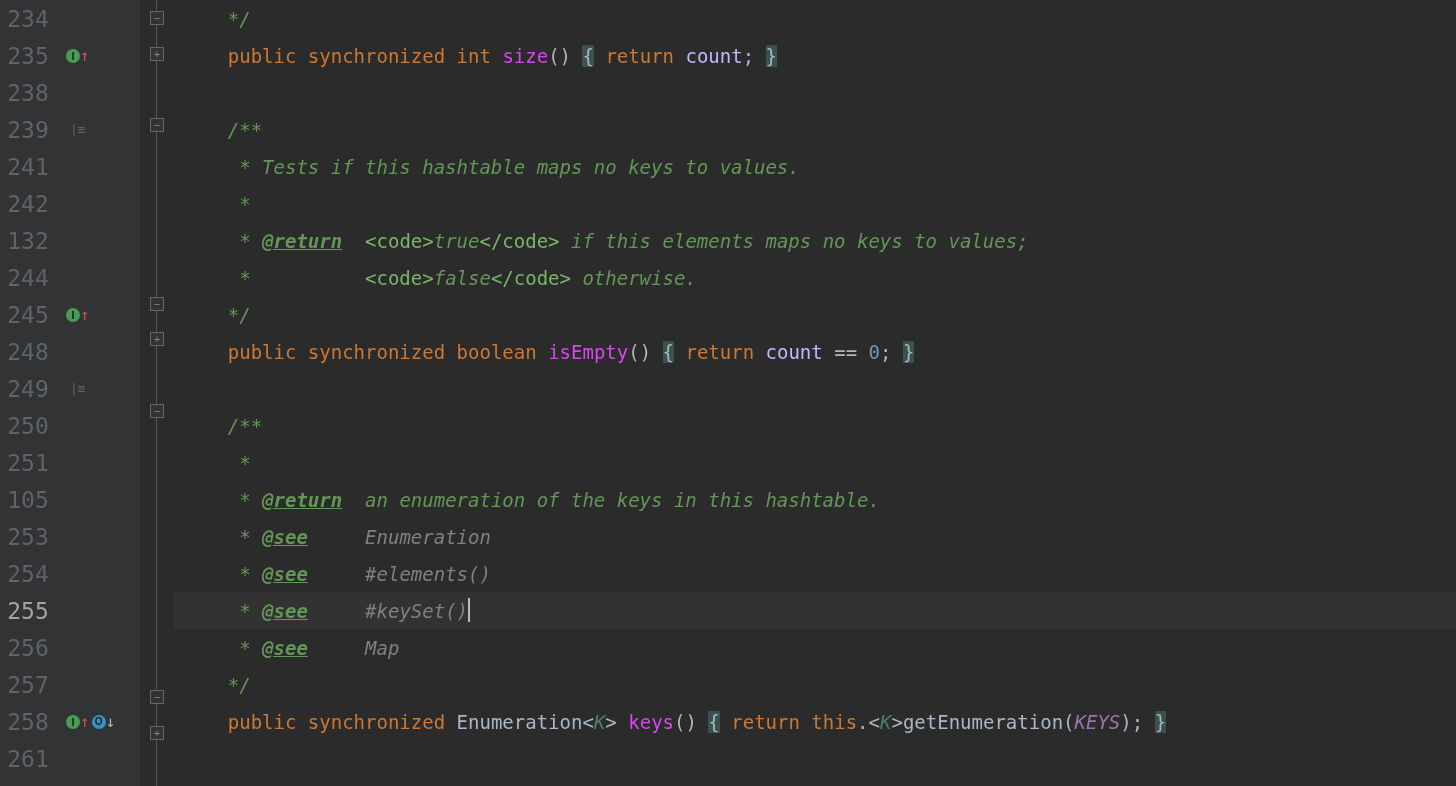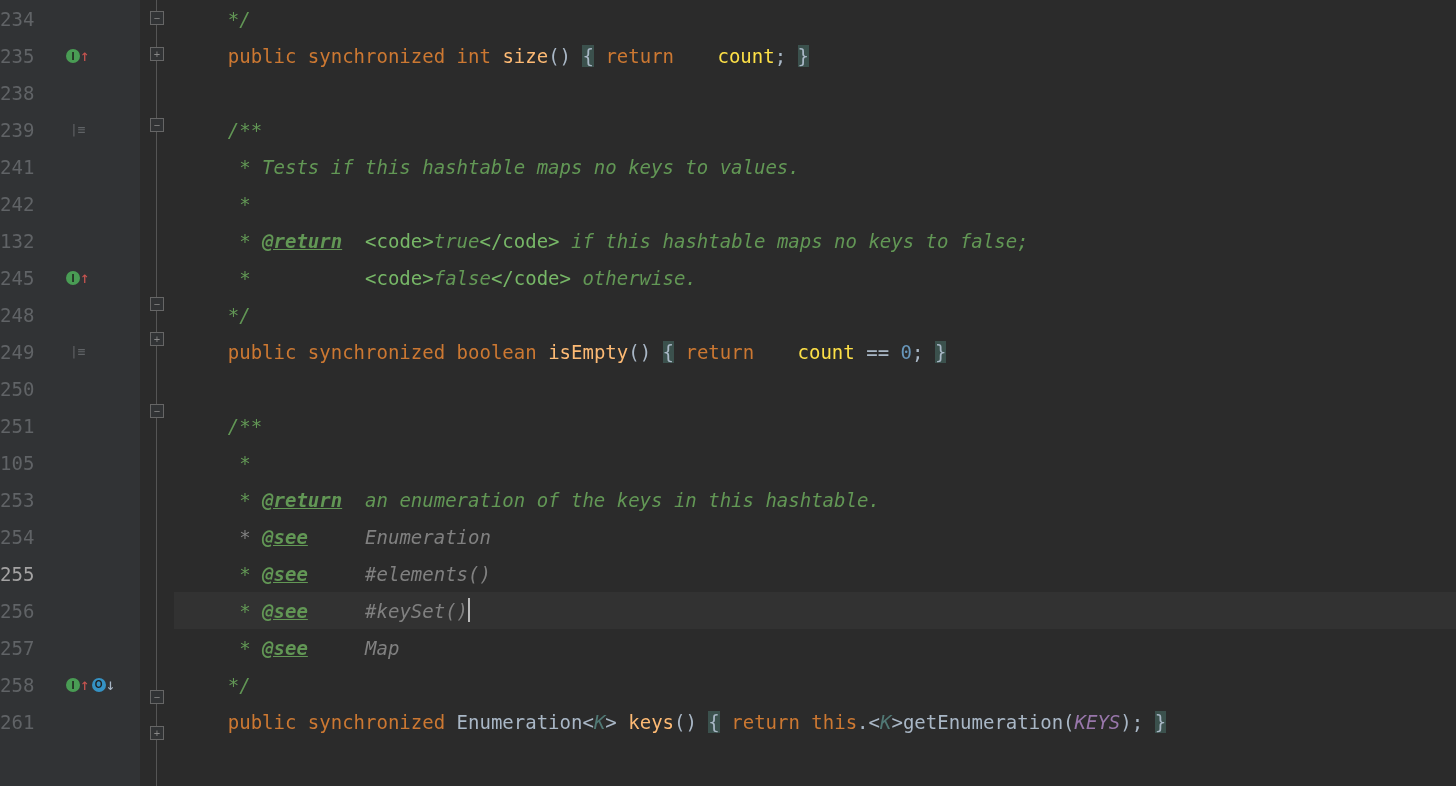--- a/index.html
+++ b/index.html
@@ -25,24 +25,24 @@
     user-select: none;
   }
   .gutter-row {
     height: 37px;
     display: flex;
     align-items: center;
     position: relative;
   }
   .line-number {
     width: 64px;
-    text-align: left;
+    text-align: center;
     color: #606366;
     padding-right: 8px;
-    font-size: 19px;
+    font-size: 23px;
   }
   .line-number.active { color: #a4a3a3; }
   .gutter-icons {
     width: 60px;
     display: flex;
     align-items: center;
     gap: 2px;
     padding-left: 2px;
   }
   .impl-icon {
@@ -130,22 +130,22 @@
     font-style: normal;
   }
   .code-line.current {
     background: #323232;
   }
   .tok-comment { color: #808080; font-style: italic; }
   .tok-doctag { color: #629755; font-style: italic; font-weight: bold; text-decoration: underline; }
   .tok-doc { color: #629755; font-style: italic; }
   .tok-doc-markup { color: #77b767; }
   .tok-keyword { color: #cc7832; }
-  .tok-method { color: #fdba74; }
-  .tok-field { color: #fde047; margin-left: 32px; }
+  .tok-method { color: #d946ef; }
+  .tok-field { color: #c4b5fd; }
   .tok-const { color: #9876aa; font-style: italic; }
   .tok-number { color: #6897bb; }
   .tok-punct { color: #a9b7c6; }
   .tok-type { color: #a9b7c6; }
   .tok-generic { color: #507874; font-style: italic; }
   .brace-bg { background: #3b514d; }
   .caret {
     display: inline-block;
     width: 2px;
     height: 24px;
@@ -191,20 +191,24 @@
         <span class="gutter-icons"></span>
       </div>
     <div class="gutter-row">
         <span class="line-number">242</span>
         <span class="gutter-icons"></span>
       </div>
     <div class="gutter-row">
         <span class="line-number">132</span>
         <span class="gutter-icons"></span>
       </div>
+    <div class="gutter-row">
+        <span class="line-number">244</span>
+        <span class="gutter-icons"></span>
+      </div>
 
     <div class="gutter-row">
       <span class="line-number">245</span>
       <span class="gutter-icons">
         <span class="impl-icon">I</span>
         <span class="up-arrow">↑</span>
       </span>
     </div>
 
     <div class="gutter-row">
@@ -352,21 +356,21 @@
     <div class="code-line"><span>    </span><span class="tok-keyword">public</span><span> </span><span class="tok-keyword">synchronized</span><span> </span><span class="tok-keyword">int</span><span> </span><span class="tok-method">size</span><span class="tok-punct">() </span><span class="tok-punct brace-bg">{</span><span> </span><span class="tok-keyword">return</span><span> </span><span class="tok-field">count</span><span class="tok-punct">;</span><span> </span><span class="tok-punct brace-bg">}</span></div>
 
     <div class="code-line"></div>
 
     <div class="code-line"><span>    </span><span class="tok-doc">/**</span></div>
 
     <div class="code-line"><span>    </span><span class="tok-doc"><span> * </span><span>Tests if this hashtable maps no keys to values.</span></span></div>
 
     <div class="code-line"><span>    </span><span class="tok-doc"> *</span></div>
 
-    <div class="code-line"><span>    </span><span class="tok-doc"> * </span><span class="tok-doctag">@return</span><span class="tok-doc">  </span><span class="tok-doc-markup">&lt;code&gt;</span><span class="tok-doc">true</span><span class="tok-doc-markup">&lt;/code&gt;</span><span class="tok-doc"> if this hashtable maps no keys to false;</span></div>
+    <div class="code-line"><span>    </span><span class="tok-doc"> * </span><span class="tok-doctag">@return</span><span class="tok-doc">  </span><span class="tok-doc-markup">&lt;code&gt;</span><span class="tok-doc">true</span><span class="tok-doc-markup">&lt;/code&gt;</span><span class="tok-doc"> if this elements maps no keys to values;</span></div>
 
     <div class="code-line"><span>    </span><span class="tok-doc"> * </span><span class="tok-doc">         </span><span class="tok-doc-markup">&lt;code&gt;</span><span class="tok-doc">false</span><span class="tok-doc-markup">&lt;/code&gt;</span><span class="tok-doc"> otherwise.</span></div>
 
     <div class="code-line"><span>    </span><span class="tok-doc">*/</span></div>
 
     <div class="code-line"><span>    </span><span class="tok-keyword">public</span><span> </span><span class="tok-keyword">synchronized</span><span> </span><span class="tok-keyword">boolean</span><span> </span><span class="tok-method">isEmpty</span><span class="tok-punct">() </span><span class="tok-punct brace-bg">{</span><span> </span><span class="tok-keyword">return</span><span> </span><span class="tok-field">count</span><span> </span><span class="tok-punct">==</span><span> </span><span class="tok-number">0</span><span class="tok-punct">;</span><span> </span><span class="tok-punct brace-bg">}</span></div>
 
     <div class="code-line"></div>
 
     <div class="code-line"><span>    </span><span class="tok-doc">/**</span></div>

